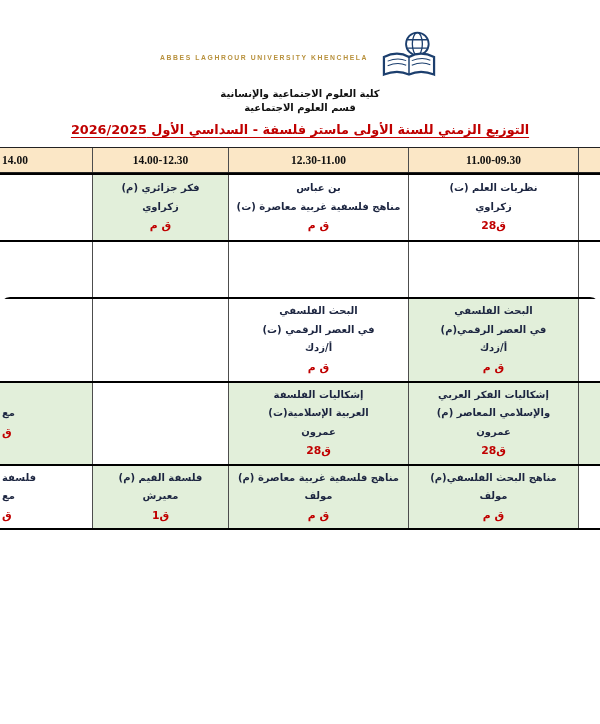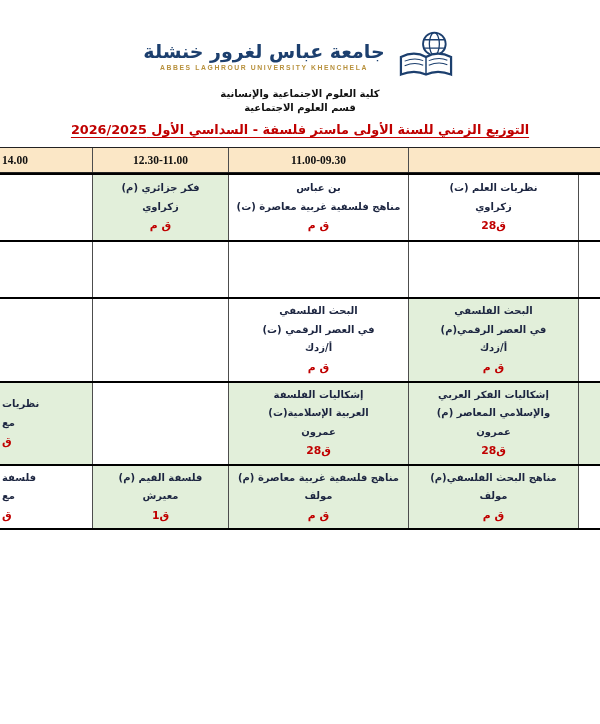--- a/index.html
+++ b/index.html
@@ -52,21 +52,21 @@
   .trow.thead{
     height:24px;
     border-top:1.2px solid #222;
     border-bottom:1.2px solid #222;
     background:#fbe7c6;
   }
   .trow.tbody{border-top:2.5px solid #000;}
   .trow.tbody:first-of-type{border-top:none;}
   .trow:nth-of-type(2){height:65px;}
   .trow:nth-of-type(3){height:55px;}
-  .trow:nth-of-type(4){height:82px;}
+  .trow:nth-of-type(4){height:82px;border-radius:10px;}
   .trow:nth-of-type(5){height:81px;}
   .trow:nth-of-type(6){height:62px;}
 
   .tcell{
     direction:rtl;
     display:flex;flex-direction:column;justify-content:center;
     overflow:hidden;
   }
   .tcell:not(:first-child){border-left:1px solid #4d4d4d;}
   .hcell{
@@ -90,21 +90,20 @@
   .clip-left .cline,.clip-left .croom{text-align:left;padding-left:2px;}
   .hcell.clip-left{text-align:left;padding-left:2px;}
 </style>
 </head>
 <body>
 
 <div class="page">
 
   <div class="logo-row">
     <div class="logo-text">
-      <div class="logo-ar">جامعة عباس لغرور خنشلة</div>
       <div class="logo-en">ABBES LAGHROUR UNIVERSITY KHENCHELA</div>
     </div>
     <svg class="emblem" viewBox="0 0 64 56">
       <g fill="none" stroke="#1c3f6e" stroke-width="2">
         <circle cx="41" cy="15" r="12.2"></circle>
         <ellipse cx="41" cy="15" rx="5.4" ry="12.2" stroke-width="1.4"></ellipse>
         <path d="M29.6 10.5 h22.8 M29.6 19.5 h22.8" stroke-width="1.4"></path>
         <path d="M5 29 q14.5 -7 27 0 q12.5 -7 27 0 v19 q-14.5 -6 -27 0 q-12.5 -6 -27 0 z" fill="#ffffff" stroke-width="2.4"></path>
         <line x1="32" y1="29" x2="32" y2="48" stroke-width="1.6"></line>
         <path d="M9 33.5 q11 -4.5 20 -0.5 M9 38.5 q11 -4.5 20 -0.5 M35 33 q11 -4.5 20 -0.5 M35 38 q11 -4.5 20 -0.5" stroke-width="1.1"></path>
@@ -112,20 +111,21 @@
     </svg>
   </div>
 
   <div class="faculty">كلية العلوم الاجتماعية والإنسانية</div>
   <div class="dept">قسم العلوم الاجتماعية</div>
   <div class="doc-title">التوزيع الزمني للسنة الأولى ماستر فلسفة - السداسي الأول 2026/2025</div>
 
   <div class="ttable" id="timetable">
       <div class="trow thead">
         <div class="tcell hcell clip-left">14.00</div>
+        <div class="tcell hcell">14.00-12.30</div>
         <div class="tcell hcell">12.30-11.00</div>
         <div class="tcell hcell">11.00-09.30</div>
         <div class="tcell hcell"></div>
       </div>
       <div class="trow tbody">
         <div class="tcell bg-white"></div>
         <div class="tcell bg-green">
           <div class="cline">فكر جزائري (م)</div>
           <div class="cline">زكراوي</div>
           <div class="croom">ق م</div>
@@ -161,21 +161,20 @@
         <div class="tcell bg-green">
           <div class="cline">البحث الفلسفي</div>
           <div class="cline">في العصر الرقمي(م)</div>
           <div class="cline">أ/زدك</div>
           <div class="croom">ق م</div>
         </div>
         <div class="tcell bg-white"></div>
       </div>
       <div class="trow tbody">
         <div class="tcell bg-green clip-left">
-          <div class="cline">نظريات</div>
           <div class="cline">مع</div>
           <div class="croom">ق</div>
         </div>
         <div class="tcell bg-white"></div>
         <div class="tcell bg-green">
           <div class="cline">إشكاليات الفلسفة</div>
           <div class="cline">العربية الإسلامية(ت)</div>
           <div class="cline">عمرون</div>
           <div class="croom">ق28</div>
         </div>

